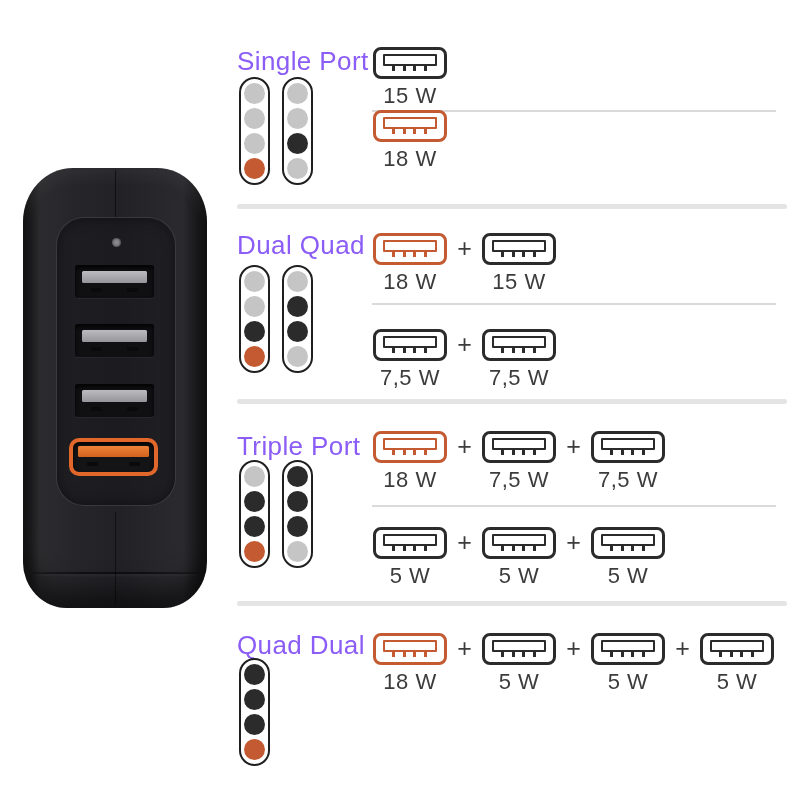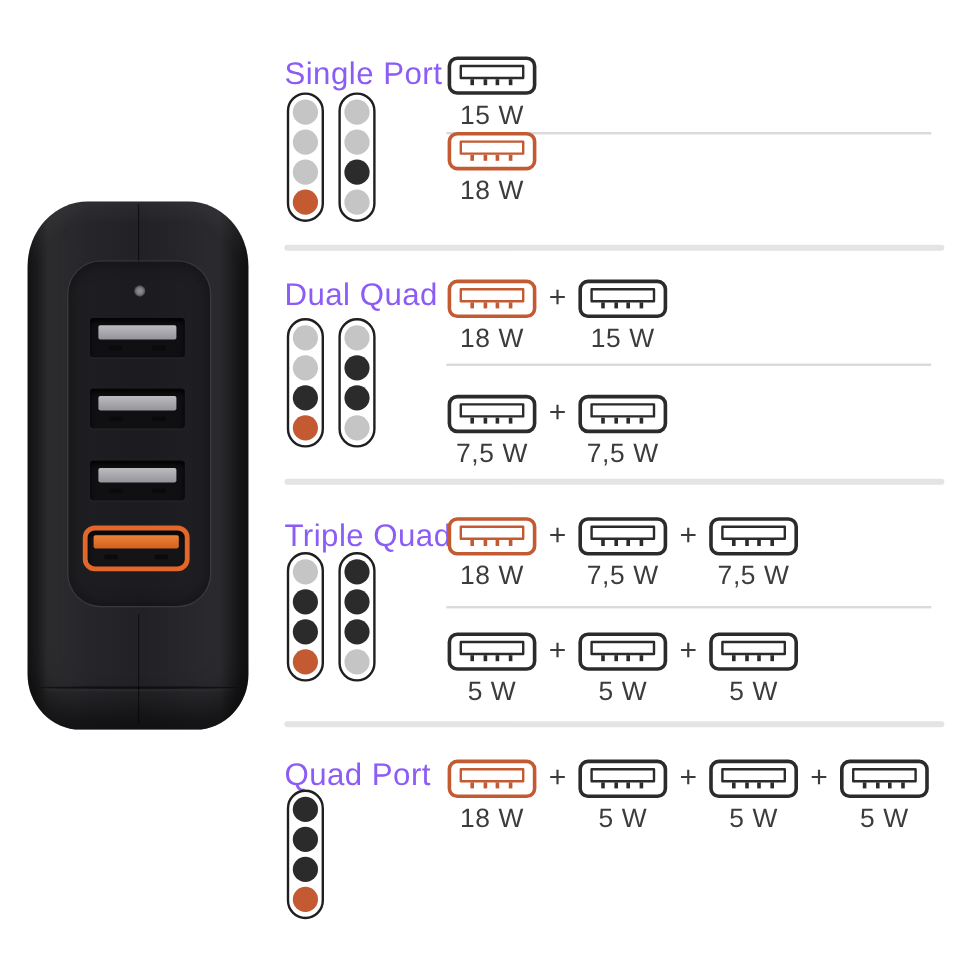--- a/index.html
+++ b/index.html
@@ -228,21 +228,21 @@
             <div class="tick tk-4"></div>
           </div>
           <div class="watt-label">7,5 W</div>
         </div>
       </div>
   </div>
 
   <div class="section-divider sd-2"></div>
 
   <div class="section sec-3">
-    <h2 class="section-title">Triple Quad</h2>
+    <h2 class="section-title">Triple Port</h2>
     <div class="dot-columns dc-3">
         <div class="pill">
           <div class="dot dot-gray"></div>
           <div class="dot dot-black"></div>
           <div class="dot dot-black"></div>
           <div class="dot dot-orange"></div>
         </div>
         <div class="pill">
           <div class="dot dot-black"></div>
           <div class="dot dot-black"></div>
@@ -317,21 +317,21 @@
             <div class="tick tk-4"></div>
           </div>
           <div class="watt-label">5 W</div>
         </div>
       </div>
   </div>
 
   <div class="section-divider sd-3"></div>
 
   <div class="section sec-4">
-    <h2 class="section-title">Quad Port</h2>
+    <h2 class="section-title">Quad Dual</h2>
     <div class="dot-columns dc-4">
         <div class="pill">
           <div class="dot dot-black"></div>
           <div class="dot dot-black"></div>
           <div class="dot dot-black"></div>
           <div class="dot dot-orange"></div>
         </div>
       </div>
     <div class="option-row r1-4">
         <div class="usb-unit">

